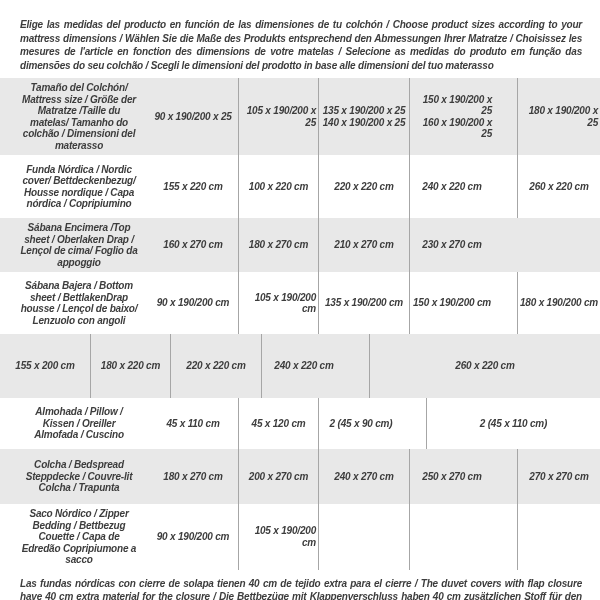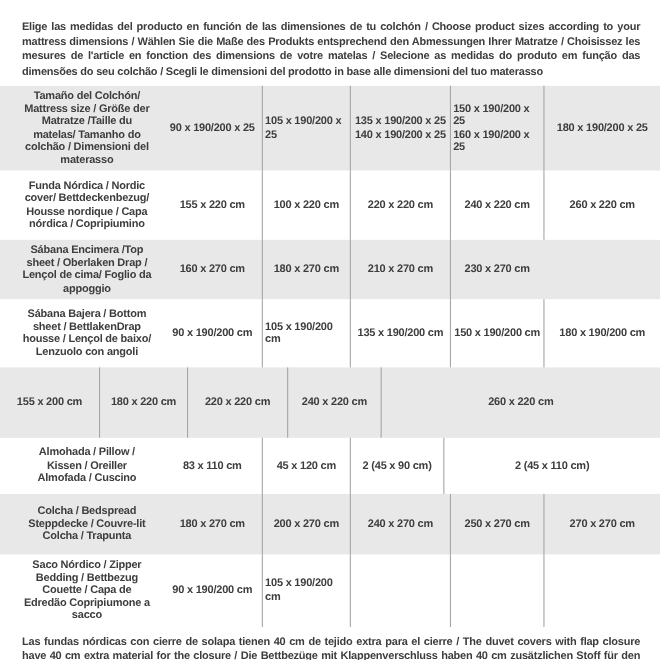--- a/index.html
+++ b/index.html
@@ -2,43 +2,43 @@
 <html><head>
 <meta charset="utf-8">
 <style>
   html,body{margin:0;padding:0;}
   body{
     width:600px;height:600px;overflow:hidden;background:#ffffff;
     font-family:"Liberation Sans", sans-serif;
     color:#3d3d3d;
     -webkit-font-smoothing:antialiased;
   }
-  .page{width:600px;height:600px;position:relative;}
+  .page{width:600px;height:600px;position:relative;font-style:italic;}
   .para{
     margin:0 18px 0 20px;
     font-size:10px;font-weight:700;line-height:13.5px;
     text-align:justify;letter-spacing:-0.2px;color:#3d3d3d;
   }
   .intro{padding-top:18px;}
   .footnote{padding-top:7px;}
   .size-table{width:600px;margin-top:6px;}
   .trow{display:flex;align-items:stretch;width:600px;}
   .trow.stripe{background:#e8e8e8;}
   .cell{
     box-sizing:border-box;display:flex;align-items:center;
     font-size:10px;font-weight:700;line-height:11.5px;letter-spacing:-0.2px;
     color:#3d3d3d;
   }
   .cell.label{width:148px;padding:4px 10px 4px 20px;justify-content:flex-start;text-align:center;}
-  .cell.val{justify-content:center;text-align:left;white-space:pre-line;padding:2px 2px;}
+  .cell.val{justify-content:center;text-align:right;white-space:pre-line;padding:2px 2px;}
   .c2{width:90px;}
   .c3{width:80px;border-left:1px solid #a6a6a6;}
   .c4{width:91px;border-left:1px solid #a6a6a6;}
   .c5{width:85px;border-left:1px solid #a6a6a6;}
-  .c6{flex:1;border-left:1px solid #a6a6a6;}
+  .c6{flex:1;border-left:1px solid #a6a6a6;margin-left:23px;}
 </style>
 </head>
 <body>
 
 <div class="page">
 
   <p class="para intro">Elige las medidas del producto en función de las dimensiones de tu colchón / Choose product sizes according to your mattress dimensions / Wählen Sie die Maße des Produkts entsprechend den Abmessungen Ihrer Matratze / Choisissez les mesures de l'article en fonction des dimensions de votre matelas / Selecione as medidas do produto em função das dimensões do seu colchão / Scegli le dimensioni del prodotto in base alle dimensioni del tuo materasso</p>
 
   <div class="size-table">
 
@@ -82,21 +82,21 @@
     <div class="trow stripe" style="min-height:64px">
       <div class="cell val c2">155 x 200 cm</div>
       <div class="cell val c3">180 x 220 cm</div>
       <div class="cell val c4">220 x 220 cm</div>
       <div class="cell val c5">240 x 220 cm</div>
       <div class="cell val c6">260 x 220 cm</div>
     </div>
 
     <div class="trow" style="min-height:51px">
       <div class="cell label">Almohada  / Pillow / Kissen / Oreiller Almofada / Cuscino</div>
-      <div class="cell val c2">83 x 110 cm</div>
+      <div class="cell val c2">45 x 110 cm</div>
       <div class="cell val c3">45 x 120 cm</div>
       <div class="cell val c5">2 (45 x 90 cm)</div>
       <div class="cell val c6">2 (45 x 110 cm)</div>
     </div>
 
     <div class="trow stripe" style="min-height:55px">
       <div class="cell label">Colcha / Bedspread Steppdecke / Couvre-lit Colcha / Trapunta</div>
       <div class="cell val c2">180 x 270 cm</div>
       <div class="cell val c3">200 x 270 cm</div>
       <div class="cell val c4">240 x 270 cm</div>

